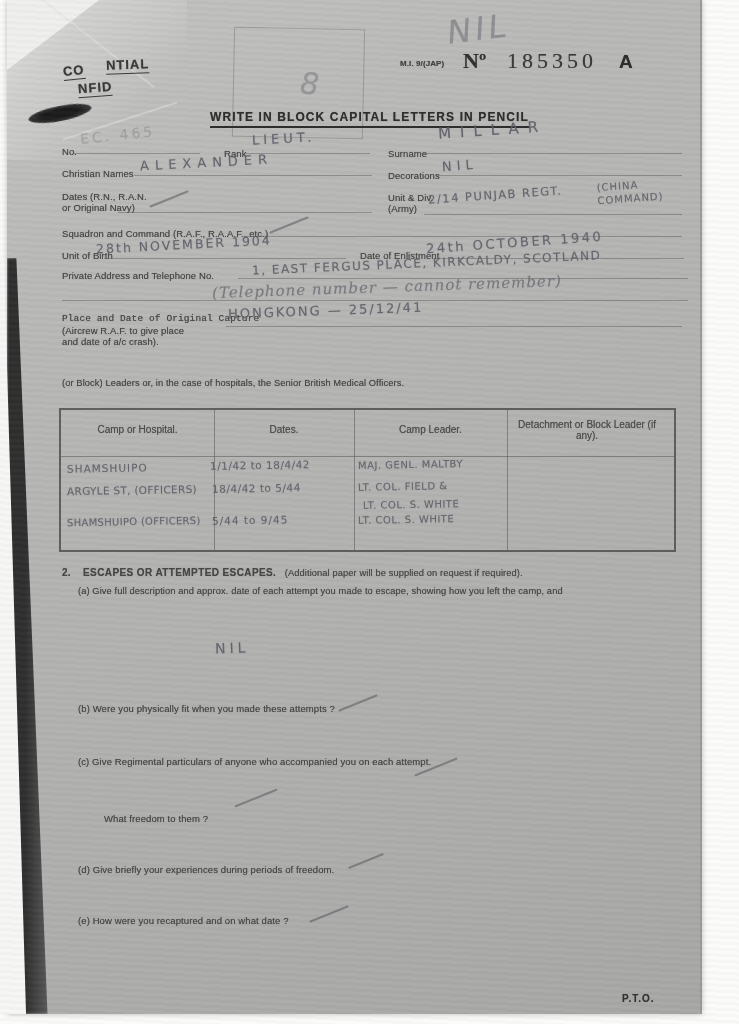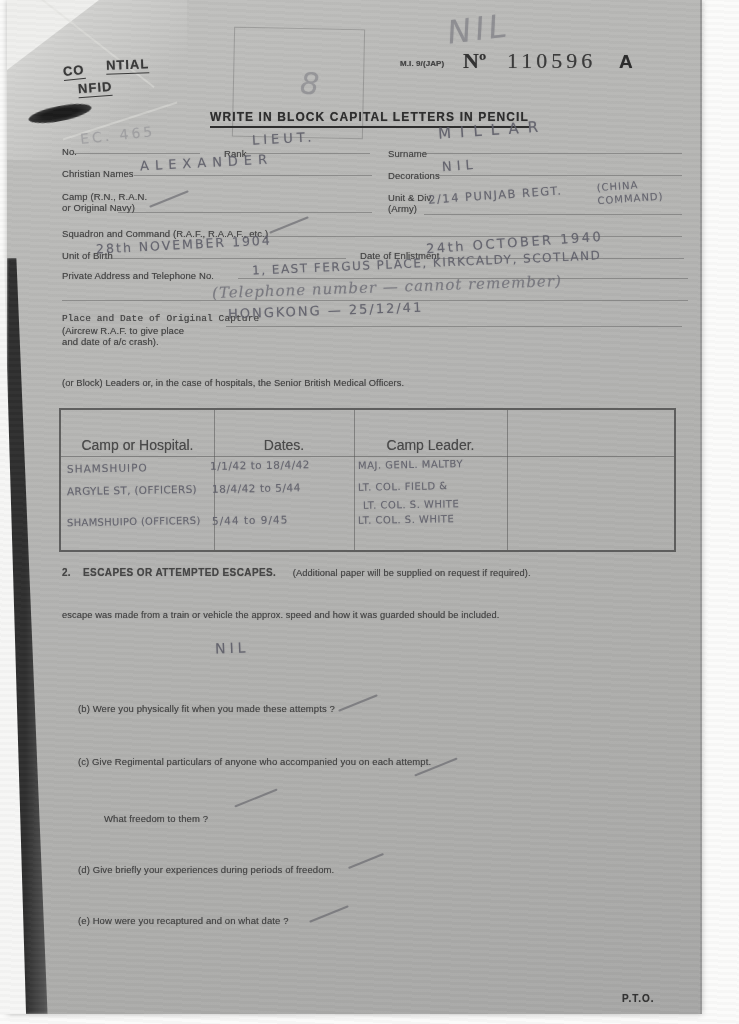--- a/index.html
+++ b/index.html
@@ -36,22 +36,22 @@
   .pencil-box{position:absolute;left:233px;top:28px;width:129px;height:108px;
          border:1px solid rgba(85,85,85,.32);transform:rotate(1.2deg);}
   .serif{font-family:"Liberation Serif",serif;}
   .instruction{position:absolute;left:210px;top:110px;font-weight:bold;font-size:12px;
          letter-spacing:1.1px;color:#2e2e2e;border-bottom:2px solid #2e2e2e;padding-bottom:2px;
          text-shadow:0 0 .8px rgba(45,45,45,.6);}
   .tbl{position:absolute;left:59px;top:408px;width:613px;height:140px;
        border:2px solid rgba(62,62,62,.72);}
   .tbl .col{position:absolute;top:0;bottom:0;width:1px;background:rgba(85,85,85,.55);}
   .tbl .hdr-line{position:absolute;left:0;right:0;top:46px;height:1px;background:rgba(85,85,85,.55);}
-  .tbl .hcell{position:absolute;top:8px;font-size:14px;color:#4a4a4a;text-align:center;
-       text-shadow:0 0 .7px rgba(70,70,70,.6);margin-top:13px;}
+  .tbl .hcell{position:absolute;top:8px;font-size:10px;color:#4a4a4a;text-align:center;
+       text-shadow:0 0 .7px rgba(70,70,70,.6);}
   .grain{position:absolute;inset:0;pointer-events:none;
        background:repeating-linear-gradient(3deg,rgba(255,255,255,.02) 0 3px,rgba(0,0,0,.02) 3px 6px);}
 </style>
 </head>
 <body>
 
 <div class="screen">
 
   <div class="paper"></div>
   <div class="corner-light"></div>
@@ -67,21 +67,21 @@
   <div class="stamp" style="left:78px;top:80px;transform:rotate(-4deg);"><u>NFID</u></div>
   <div class="stamp" style="left:106px;top:57px;transform:rotate(-2deg);"><u>NTIAL</u></div>
 
   <div class="pencil-box"></div>
   <div class="hw" style="left:300px;top:66px;font-size:30px;opacity:.42;transform:rotate(9deg) skewX(-6deg);">8</div>
 
   <div class="hw" style="left:447px;top:10px;font-size:32px;letter-spacing:4px;opacity:.5;transform:rotate(-7deg) skewX(-10deg);">NIL</div>
 
   <div class="pr pr-b" style="left:400px;top:59px;font-size:8px;">M.I. 9/(JAP)</div>
   <div class="pr serif" style="left:463px;top:48px;font-size:22px;font-weight:bold;color:#333;">Nº</div>
-  <div class="pr serif" style="left:507px;top:48px;font-size:22px;letter-spacing:4px;color:#3b3b3b;">110596</div>
+  <div class="pr serif" style="left:507px;top:48px;font-size:22px;letter-spacing:4px;color:#3b3b3b;">185350</div>
   <div class="pr pr-b" style="left:619px;top:51px;font-size:19px;color:#2d2d2d;">A</div>
 
   <div class="instruction">WRITE IN BLOCK CAPITAL LETTERS IN PENCIL</div>
 
   <div class="pr" style="left:62px;top:146px;">No.</div>
   <div class="hw" style="left:80px;top:127px;font-size:14px;letter-spacing:3px;opacity:.32;transform:rotate(-6deg);">EC. 465</div>
   <div class="fline" style="left:74px;top:153px;width:126px;"></div>
   <div class="pr" style="left:224px;top:148px;">Rank</div>
   <div class="hw" style="left:252px;top:131px;font-size:13px;letter-spacing:4px;transform:rotate(-3deg);">LIEUT.</div>
   <div class="fline" style="left:246px;top:153px;width:124px;"></div>
@@ -89,21 +89,21 @@
   <div class="hw" style="left:438px;top:121px;font-size:15px;letter-spacing:9px;transform:rotate(-4deg);">MILLAR</div>
   <div class="fline" style="left:420px;top:153px;width:262px;"></div>
 
   <div class="pr" style="left:62px;top:168px;">Christian Names</div>
   <div class="hw" style="left:140px;top:155px;font-size:13px;letter-spacing:6px;transform:rotate(-3deg);">ALEXANDER</div>
   <div class="fline" style="left:134px;top:175px;width:238px;"></div>
   <div class="pr" style="left:388px;top:170px;">Decorations</div>
   <div class="hw" style="left:442px;top:158px;font-size:13px;letter-spacing:5px;transform:rotate(-4deg);">NIL</div>
   <div class="fline" style="left:436px;top:175px;width:246px;"></div>
 
-  <div class="pr" style="left:62px;top:191px;">Camp (R.N., R.A.N.</div>
+  <div class="pr" style="left:62px;top:191px;">Dates (R.N., R.A.N.</div>
   <div class="pr" style="left:62px;top:202px;">or Original Navy)</div>
   <div class="slash" style="left:148px;top:198px;width:42px;"></div>
   <div class="fline" style="left:118px;top:212px;width:254px;"></div>
   <div class="pr" style="left:388px;top:192px;">Unit &amp; Div.</div>
   <div class="pr" style="left:388px;top:203px;">(Army)</div>
   <div class="hw" style="left:428px;top:188px;font-size:11.5px;letter-spacing:1.5px;transform:rotate(-4deg);">2/14 PUNJAB REGT.</div>
   <div class="hw" style="left:597px;top:178px;font-size:10px;letter-spacing:1px;transform:rotate(-4deg);white-space:normal;width:92px;line-height:13px;">(CHINA COMMAND)</div>
   <div class="fline" style="left:424px;top:214px;width:258px;"></div>
 
   <div class="pr" style="left:62px;top:228px;">Squadron and Command (R.A.F., R.A.A.F., etc.)</div>
@@ -132,42 +132,43 @@
   <div class="pr" style="left:62px;top:378px;font-size:9.3px;">(or Block) Leaders or, in the case of hospitals, the Senior British Medical Officers.</div>
 
   <div class="tbl">
     <div class="col" style="left:153px;"></div>
     <div class="col" style="left:293px;"></div>
     <div class="col" style="left:446px;"></div>
     <div class="hdr-line"></div>
     <div class="hcell" style="left:0;width:153px;top:14px;">Camp or Hospital.</div>
     <div class="hcell" style="left:153px;width:140px;top:14px;">Dates.</div>
     <div class="hcell" style="left:293px;width:153px;top:14px;">Camp Leader.</div>
+    <div class="hcell" style="left:456px;width:140px;top:9px;white-space:normal;line-height:11px;">Detachment or Block Leader (if any).</div>
 
     <div class="hw" style="left:6px;top:52px;font-size:10.5px;letter-spacing:1px;transform:rotate(-1deg);">SHAMSHUIPO</div>
     <div class="hw" style="left:149px;top:49px;font-size:10.5px;letter-spacing:.5px;transform:rotate(-1deg);">1/1/42 to 18/4/42</div>
     <div class="hw" style="left:297px;top:49px;font-size:10px;letter-spacing:.5px;transform:rotate(-1deg);">MAJ. GENL. MALTBY</div>
 
     <div class="hw" style="left:6px;top:74px;font-size:10.5px;letter-spacing:.3px;transform:rotate(-1deg);">ARGYLE ST, (OFFICERS)</div>
     <div class="hw" style="left:151px;top:72px;font-size:10.5px;letter-spacing:.5px;transform:rotate(-1deg);">18/4/42 to 5/44</div>
     <div class="hw" style="left:297px;top:71px;font-size:10px;letter-spacing:.5px;transform:rotate(-1deg);">LT. COL. FIELD &amp;</div>
 
     <div class="hw" style="left:302px;top:89px;font-size:10px;letter-spacing:.5px;transform:rotate(-1deg);">LT. COL. S. WHITE</div>
 
     <div class="hw" style="left:6px;top:106px;font-size:10px;letter-spacing:.3px;transform:rotate(-1deg);">SHAMSHUIPO (OFFICERS)</div>
     <div class="hw" style="left:151px;top:104px;font-size:10.5px;letter-spacing:1px;transform:rotate(-1deg);">5/44 to 9/45</div>
     <div class="hw" style="left:297px;top:104px;font-size:10px;letter-spacing:.5px;transform:rotate(-1deg);">LT. COL. S. WHITE</div>
   </div>
 
   <div style="position:absolute;left:62px;top:562px;">
     <span class="pr pr-b" style="position:static;font-size:10px;">2.</span>
     <span class="pr pr-b" style="position:static;font-size:10px;margin-left:8px;letter-spacing:.4px;">ESCAPES OR ATTEMPTED ESCAPES.</span>
-    <span class="pr" style="position:static;font-size:9.3px;margin-left:12px;">(Additional paper will be supplied on request if required).</span>
+    <span class="pr" style="position:static;font-size:9.3px;margin-left:4px;">(Additional paper will be supplied on request if required).</span>
   </div>
-  <div class="pr" style="left:62px;top:610px;font-size:9.3px;">escape was made from a train or vehicle the approx. speed and how it was guarded should be included.</div>
+  <div class="pr" style="left:78px;top:586px;font-size:9.3px;">(a)   Give full description and approx. date of each attempt you made to escape, showing how you left the camp,  and</div>
   <div class="hw" style="left:215px;top:640px;font-size:14px;letter-spacing:4px;transform:rotate(-2deg);">NIL</div>
 
   <div class="pr" style="left:78px;top:703px;">(b)   Were you physically fit when you made these attempts ?</div>
   <div class="slash" style="left:337px;top:702px;width:42px;"></div>
 
   <div class="pr" style="left:78px;top:756px;">(c)   Give Regimental particulars of anyone who accompanied you on each attempt.</div>
   <div class="slash" style="left:413px;top:766px;width:46px;"></div>
 
   <div class="pr" style="left:104px;top:813px;">What freedom to them ?</div>
   <div class="slash" style="left:233px;top:797px;width:46px;"></div>

